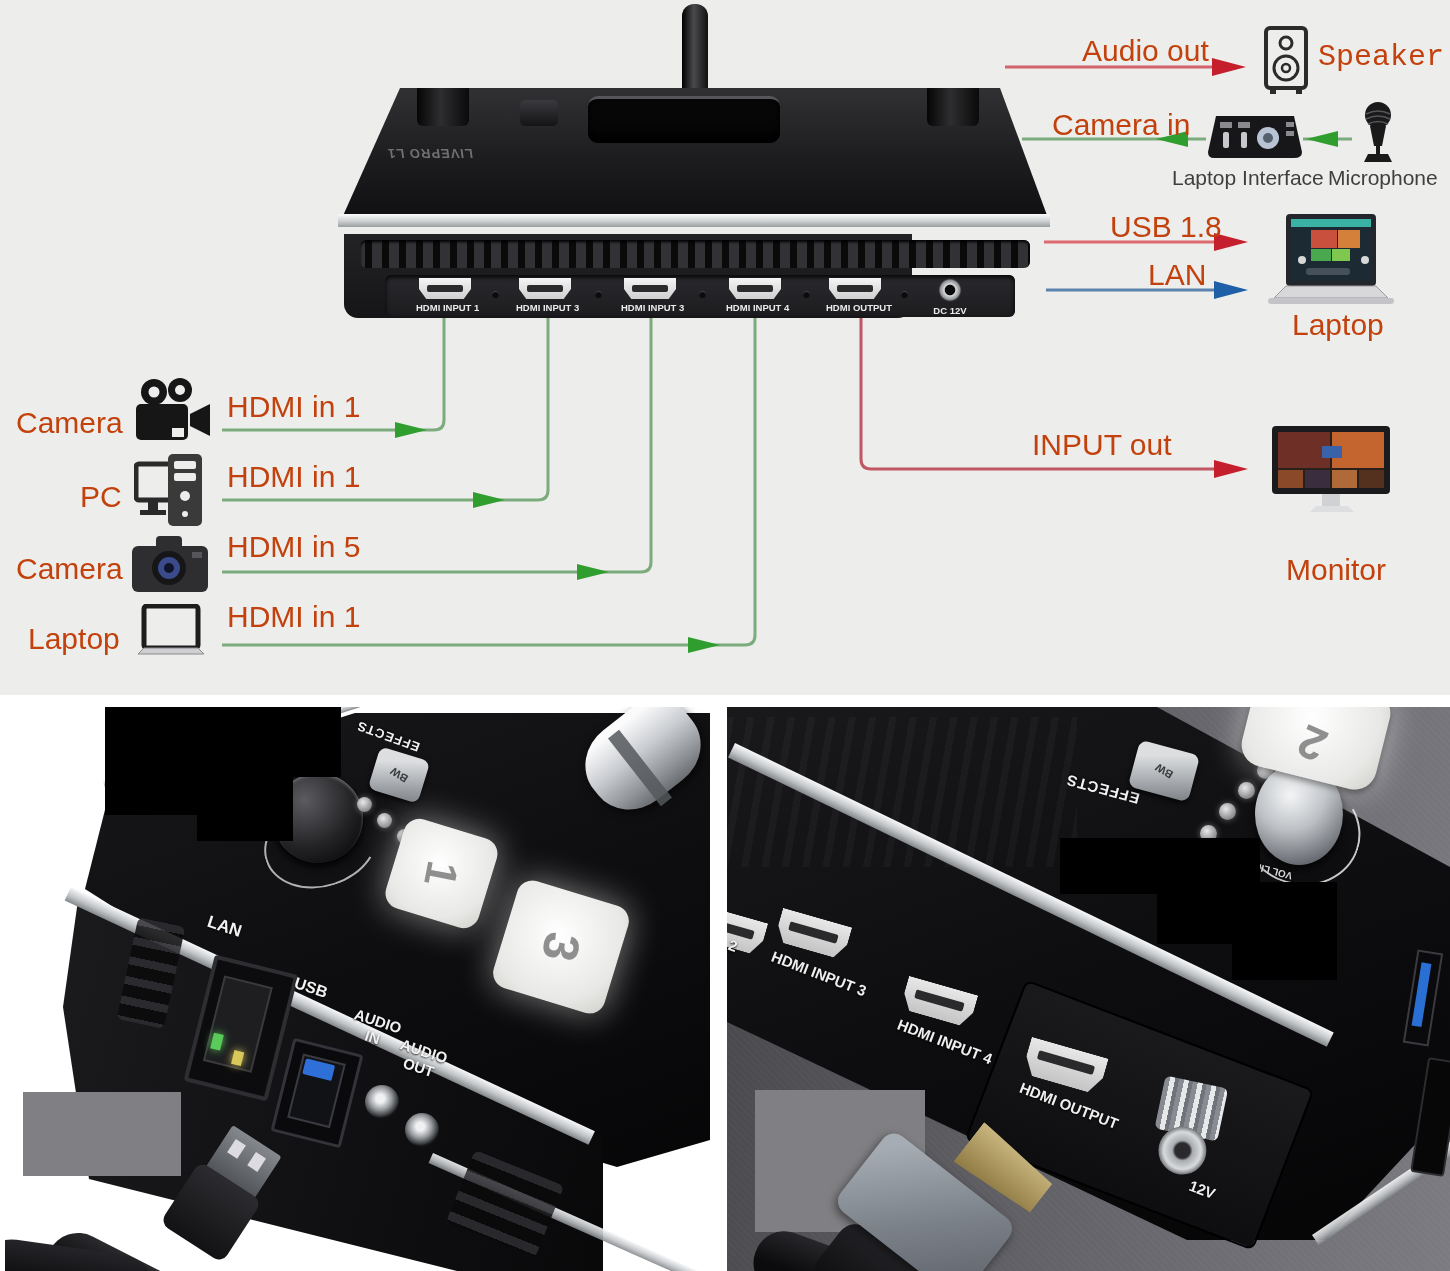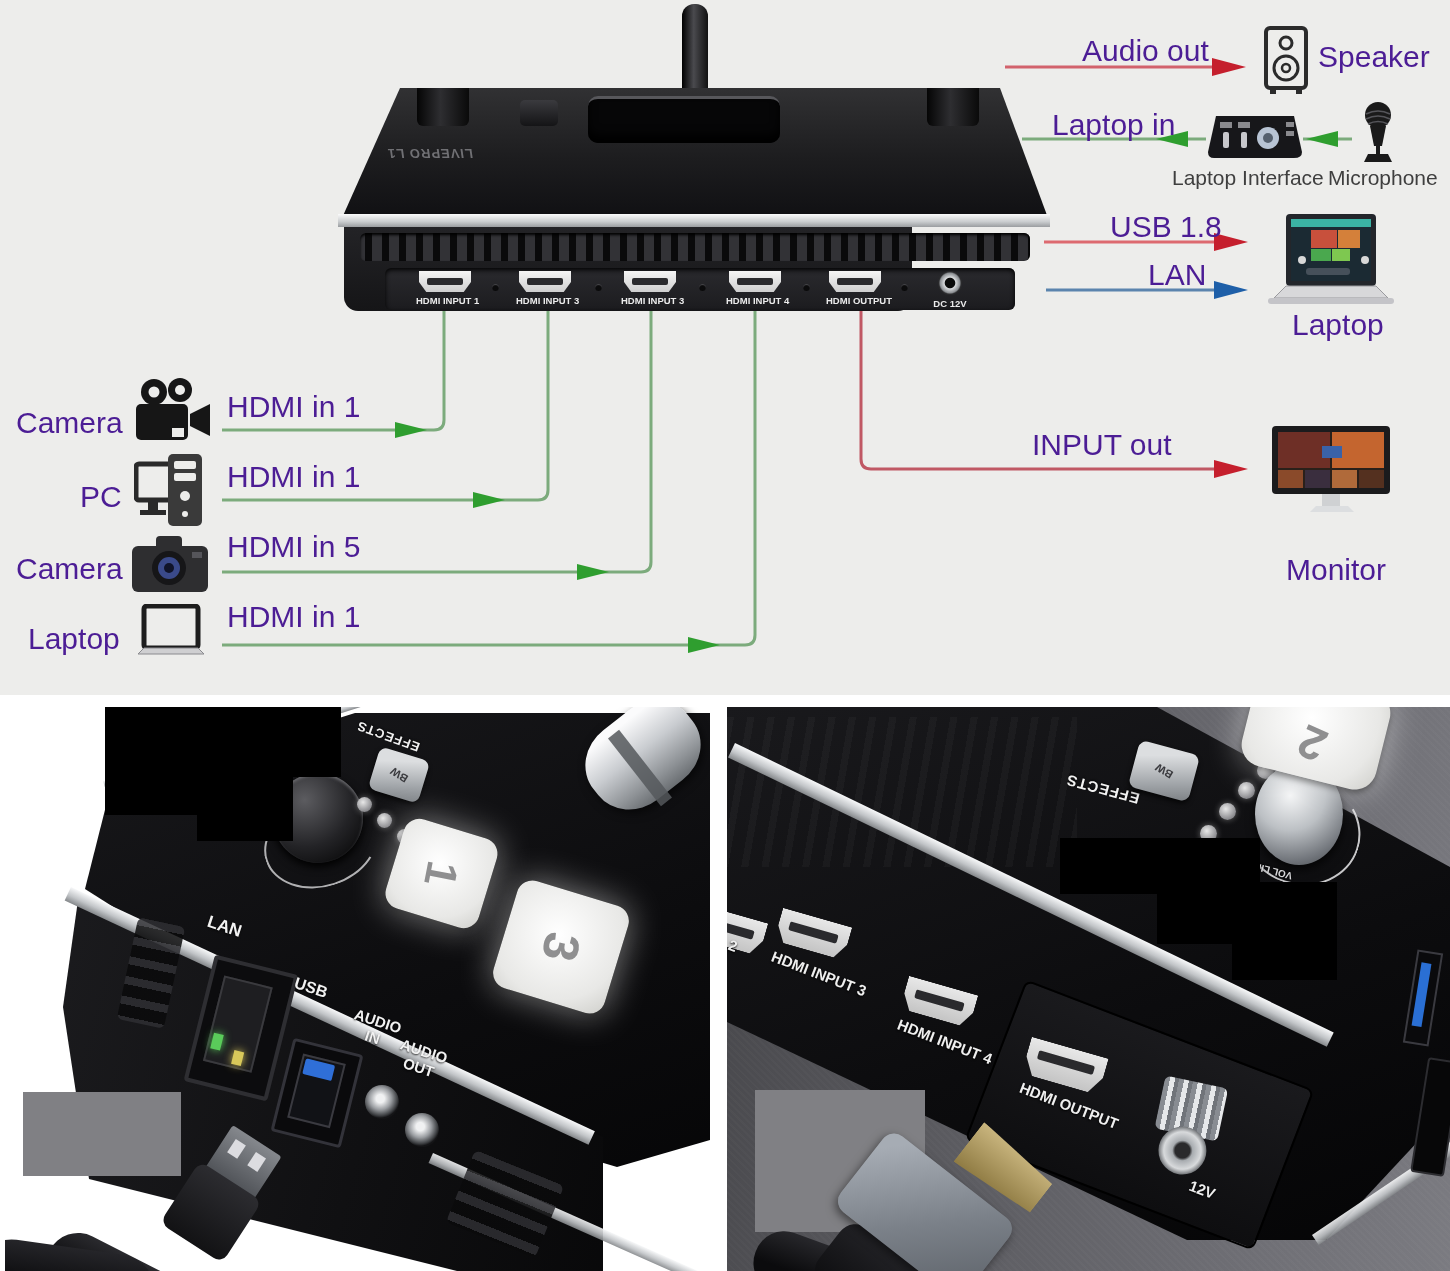--- a/index.html
+++ b/index.html
@@ -1,21 +1,21 @@
 <!DOCTYPE html>
 <html><head>
 <meta charset="utf-8">
 <style>
   html,body{margin:0;padding:0;background:#fff;}
   #canvas{position:relative;width:1450px;height:1271px;background:#fff;overflow:hidden;
           font-family:"Liberation Sans",sans-serif;}
   .abs{position:absolute;}
   
   #diagram{position:absolute;left:0;top:0;width:1450px;height:695px;background:#ededeb;overflow:hidden;}
-  .lbl{position:absolute;color:#4c1d95;white-space:nowrap;}
+  .lbl{position:absolute;color:#c2410c;white-space:nowrap;}
   .lbl-big{font-size:30px;}
   .lbl-med{font-size:21px;color:#3f3f3f;}
   
   .rod{position:absolute;left:682px;top:4px;width:26px;height:122px;border-radius:12px 12px 4px 4px;
        background:linear-gradient(90deg,#000,#4a4a4e 45%,#111);}
   .rod-collar{position:absolute;left:672px;top:108px;width:46px;height:20px;border-radius:6px;
        background:linear-gradient(90deg,#060606,#333,#060606);}
   .topface{position:absolute;left:335px;top:84px;width:715px;height:134px;
        clip-path:polygon(65px 4px,665px 4px,713px 134px,7px 134px);
        background:linear-gradient(180deg,#323234 0%,#1d1d1f 55%,#101013 100%);}
@@ -23,21 +23,21 @@
        border-radius:10px 10px 6px 6px;}
   .knob::before{content:"";position:absolute;left:0;top:-7px;width:100%;height:16px;border-radius:50%;
        background:radial-gradient(ellipse at 50% 45%,#3c3c40,#0b0b0c 75%);}
   .handle{position:absolute;left:253px;top:12px;width:192px;height:44px;border-radius:10px;
        background:#060607;border-top:3px solid #57575b;box-shadow:inset 0 -8px 10px #000;}
   .tbtn{position:absolute;background:linear-gradient(180deg,#3a3a3e,#141416);border-radius:5px;}
   .brand{position:absolute;left:30px;top:62px;width:130px;text-align:center;color:#707074;
        font-size:13px;font-weight:bold;letter-spacing:1px;transform:rotate(180deg) skewX(8deg);}
   .silverstrip{position:absolute;left:338px;top:214px;width:712px;height:13px;
        background:linear-gradient(180deg,#fbfbfb,#c9ccce 60%,#9a9da0);}
-  .backface{position:absolute;left:344px;top:227px;width:568px;height:84px;border-radius:0 0 14px 14px;
+  .backface{position:absolute;left:344px;top:234px;width:568px;height:84px;border-radius:0 0 14px 14px;
        background:linear-gradient(180deg,#232326,#151517);}
   .vents{position:absolute;left:16px;top:6px;width:670px;height:28px;border-radius:6px;
        background:repeating-linear-gradient(90deg,#323236 0 5px,#0a0a0b 5px 12px,#323236 12px 17px);
        box-shadow:inset 0 2px 3px #000;}
   .portpanel{position:absolute;left:41px;top:41px;width:630px;height:42px;border-radius:6px;
        background:linear-gradient(180deg,#2a2a2e,#1c1c1f);box-shadow:inset 0 2px 5px #000;}
   .dport{position:absolute;top:3px;width:58px;}
   .dport-shape{margin:0 auto;width:52px;height:21px;position:relative;
        background:linear-gradient(#f5f5f5,#cfcfcf);
        clip-path:polygon(0 0,100% 0,100% 52%,86% 100%,14% 100%,0 52%);}
@@ -210,23 +210,23 @@
 
     <div class="lbl lbl-big" style="left:1082px;top:34px;">Audio out</div>
     <svg class="icon" style="left:1262px;top:26px;" width="48" height="70" viewBox="0 0 48 70">
       <rect x="4" y="2" width="40" height="60" rx="4" fill="none" stroke="#2b2b2b" stroke-width="4"></rect>
       <circle cx="24" cy="17" r="6" fill="none" stroke="#2b2b2b" stroke-width="3"></circle>
       <circle cx="24" cy="42" r="12" fill="none" stroke="#2b2b2b" stroke-width="3"></circle>
       <circle cx="24" cy="42" r="4" fill="none" stroke="#2b2b2b" stroke-width="2.5"></circle>
       <rect x="8" y="62" width="6" height="6" fill="#2b2b2b"></rect>
         <rect x="34" y="62" width="6" height="6" fill="#2b2b2b"></rect>
     </svg>
-    <div class="lbl lbl-big" style="left:1318px;top:40px;">Speaker</div>
-
-    <div class="lbl lbl-big" style="left:1052px;top:108px;">Laptop in</div>
+    <div class="lbl lbl-big" style="left:1318px;top:40px;font-family:Liberation Mono, monospace;">Speaker</div>
+
+    <div class="lbl lbl-big" style="left:1052px;top:108px;">Camera in</div>
     <svg class="icon" style="left:1206px;top:112px;" width="98" height="54" viewBox="0 0 98 54">
       <path d="M10 4 L88 4 L96 40 Q96 46 88 46 L8 46 Q2 46 2 40 Z" fill="#17171a"></path>
       <rect x="14" y="10" width="12" height="6" fill="#8a8a8e"></rect>
         <rect x="32" y="10" width="12" height="6" fill="#8a8a8e"></rect>
       <rect x="17" y="20" width="6" height="16" rx="2" fill="#c8c8cc"></rect>
         <rect x="35" y="20" width="6" height="16" rx="2" fill="#c8c8cc"></rect>
       <circle cx="62" cy="26" r="11" fill="#b8c4d4"></circle>
         <circle cx="62" cy="26" r="5" fill="#55606e"></circle>
       <rect x="80" y="10" width="8" height="5" fill="#8a8a8e"></rect>
         <rect x="80" y="19" width="8" height="5" fill="#8a8a8e"></rect>

